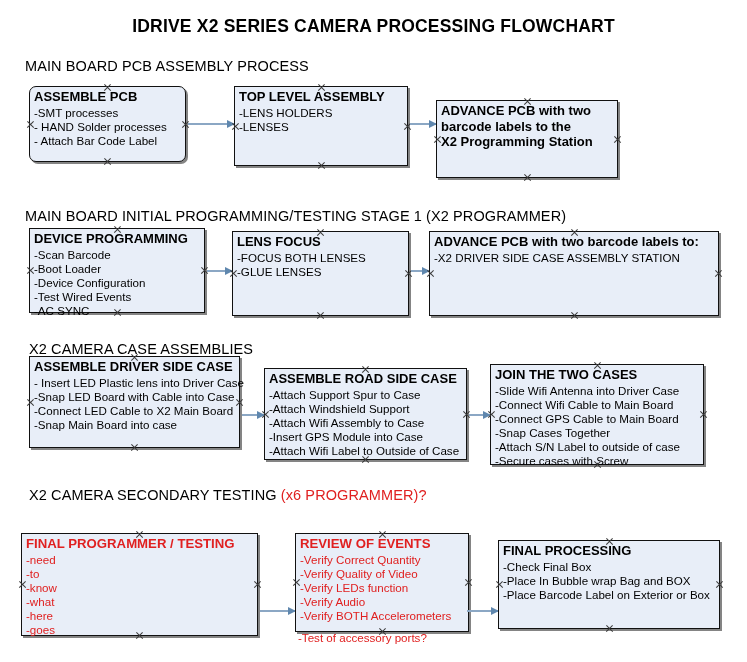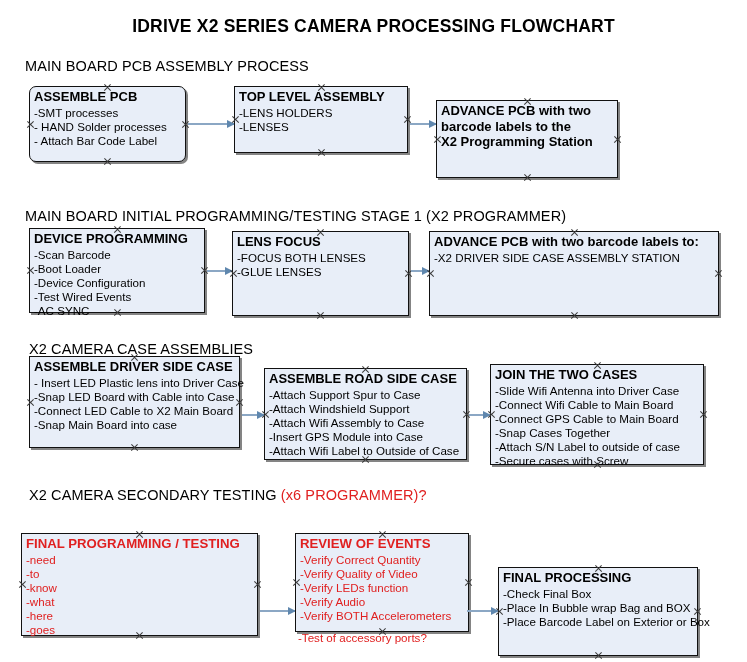--- a/index.html
+++ b/index.html
@@ -124,21 +124,21 @@
     <div class="ln">- HAND Solder processes</div>
     <div class="ln">- Attach Bar Code Label</div>
     <div class="xh" style="left:50%; top:0;"></div>
     <div class="xh" style="left:50%; top:100%;"></div>
     <div class="xh" style="left:0; top:50%;"></div>
     <div class="xh" style="left:100%; top:50%;"></div>
   </div>
 
   <div class="conn" style="left:188px; top:123px; width:46px;"></div>
 
-  <div class="node" style="left:234px; top:86px; width:174px; height:67px;">
+  <div class="node" style="left:234px; top:86px; width:174px; height:80px;">
     <div class="ttl">TOP LEVEL ASSEMBLY</div>
     <div class="ln">-LENS HOLDERS</div>
     <div class="ln">-LENSES</div>
     <div class="xh" style="left:50%; top:0;"></div>
     <div class="xh" style="left:50%; top:100%;"></div>
     <div class="xh" style="left:0; top:50%;"></div>
     <div class="xh" style="left:100%; top:50%;"></div>
   </div>
 
   <div class="conn" style="left:410px; top:123px; width:26px;"></div>
@@ -238,21 +238,21 @@
     <div class="xh" style="left:50%; top:100%;"></div>
     <div class="xh" style="left:0; top:50%;"></div>
     <div class="xh" style="left:100%; top:50%;"></div>
   </div>
 
   <div class="section-head" style="left:29px; top:487px;">
     <span>X2 CAMERA SECONDARY TESTING </span><span class="accent">(x6 PROGRAMMER)?</span>
   </div>
 
   <div class="node red" style="left:21px; top:533px; width:237px; height:103px;">
-    <div class="ttl">FINAL PROGRAMMING / TESTING</div>
+    <div class="ttl">FINAL PROGRAMMER / TESTING</div>
     <div class="ln">-need</div>
     <div class="ln">-to</div>
     <div class="ln">-know</div>
     <div class="ln">-what</div>
     <div class="ln">-here</div>
     <div class="ln">-goes</div>
     <div class="xh" style="left:50%; top:0;"></div>
     <div class="xh" style="left:50%; top:100%;"></div>
     <div class="xh" style="left:0; top:50%;"></div>
     <div class="xh" style="left:100%; top:50%;"></div>
@@ -270,21 +270,21 @@
     <div class="xh" style="left:50%; top:0;"></div>
     <div class="xh" style="left:50%; top:100%;"></div>
     <div class="xh" style="left:0; top:50%;"></div>
     <div class="xh" style="left:100%; top:50%;"></div>
   </div>
 
   <div class="overflow-line" style="left:298px; top:631px;">-Test of accessory ports?</div>
 
   <div class="conn" style="left:467px; top:610px; width:31px;"></div>
 
-  <div class="node" style="left:498px; top:540px; width:200px; height:89px;margin-top:27px;">
+  <div class="node" style="left:498px; top:540px; width:222px; height:89px;">
     <div class="ttl">FINAL PROCESSING</div>
     <div class="ln"> -Check Final Box</div>
     <div class="ln">-Place In Bubble wrap Bag and BOX</div>
     <div class="ln">-Place Barcode Label on Exterior or Box</div>
     <div class="xh" style="left:50%; top:0;"></div>
     <div class="xh" style="left:50%; top:100%;"></div>
     <div class="xh" style="left:0; top:50%;"></div>
     <div class="xh" style="left:100%; top:50%;"></div>
   </div>
 

